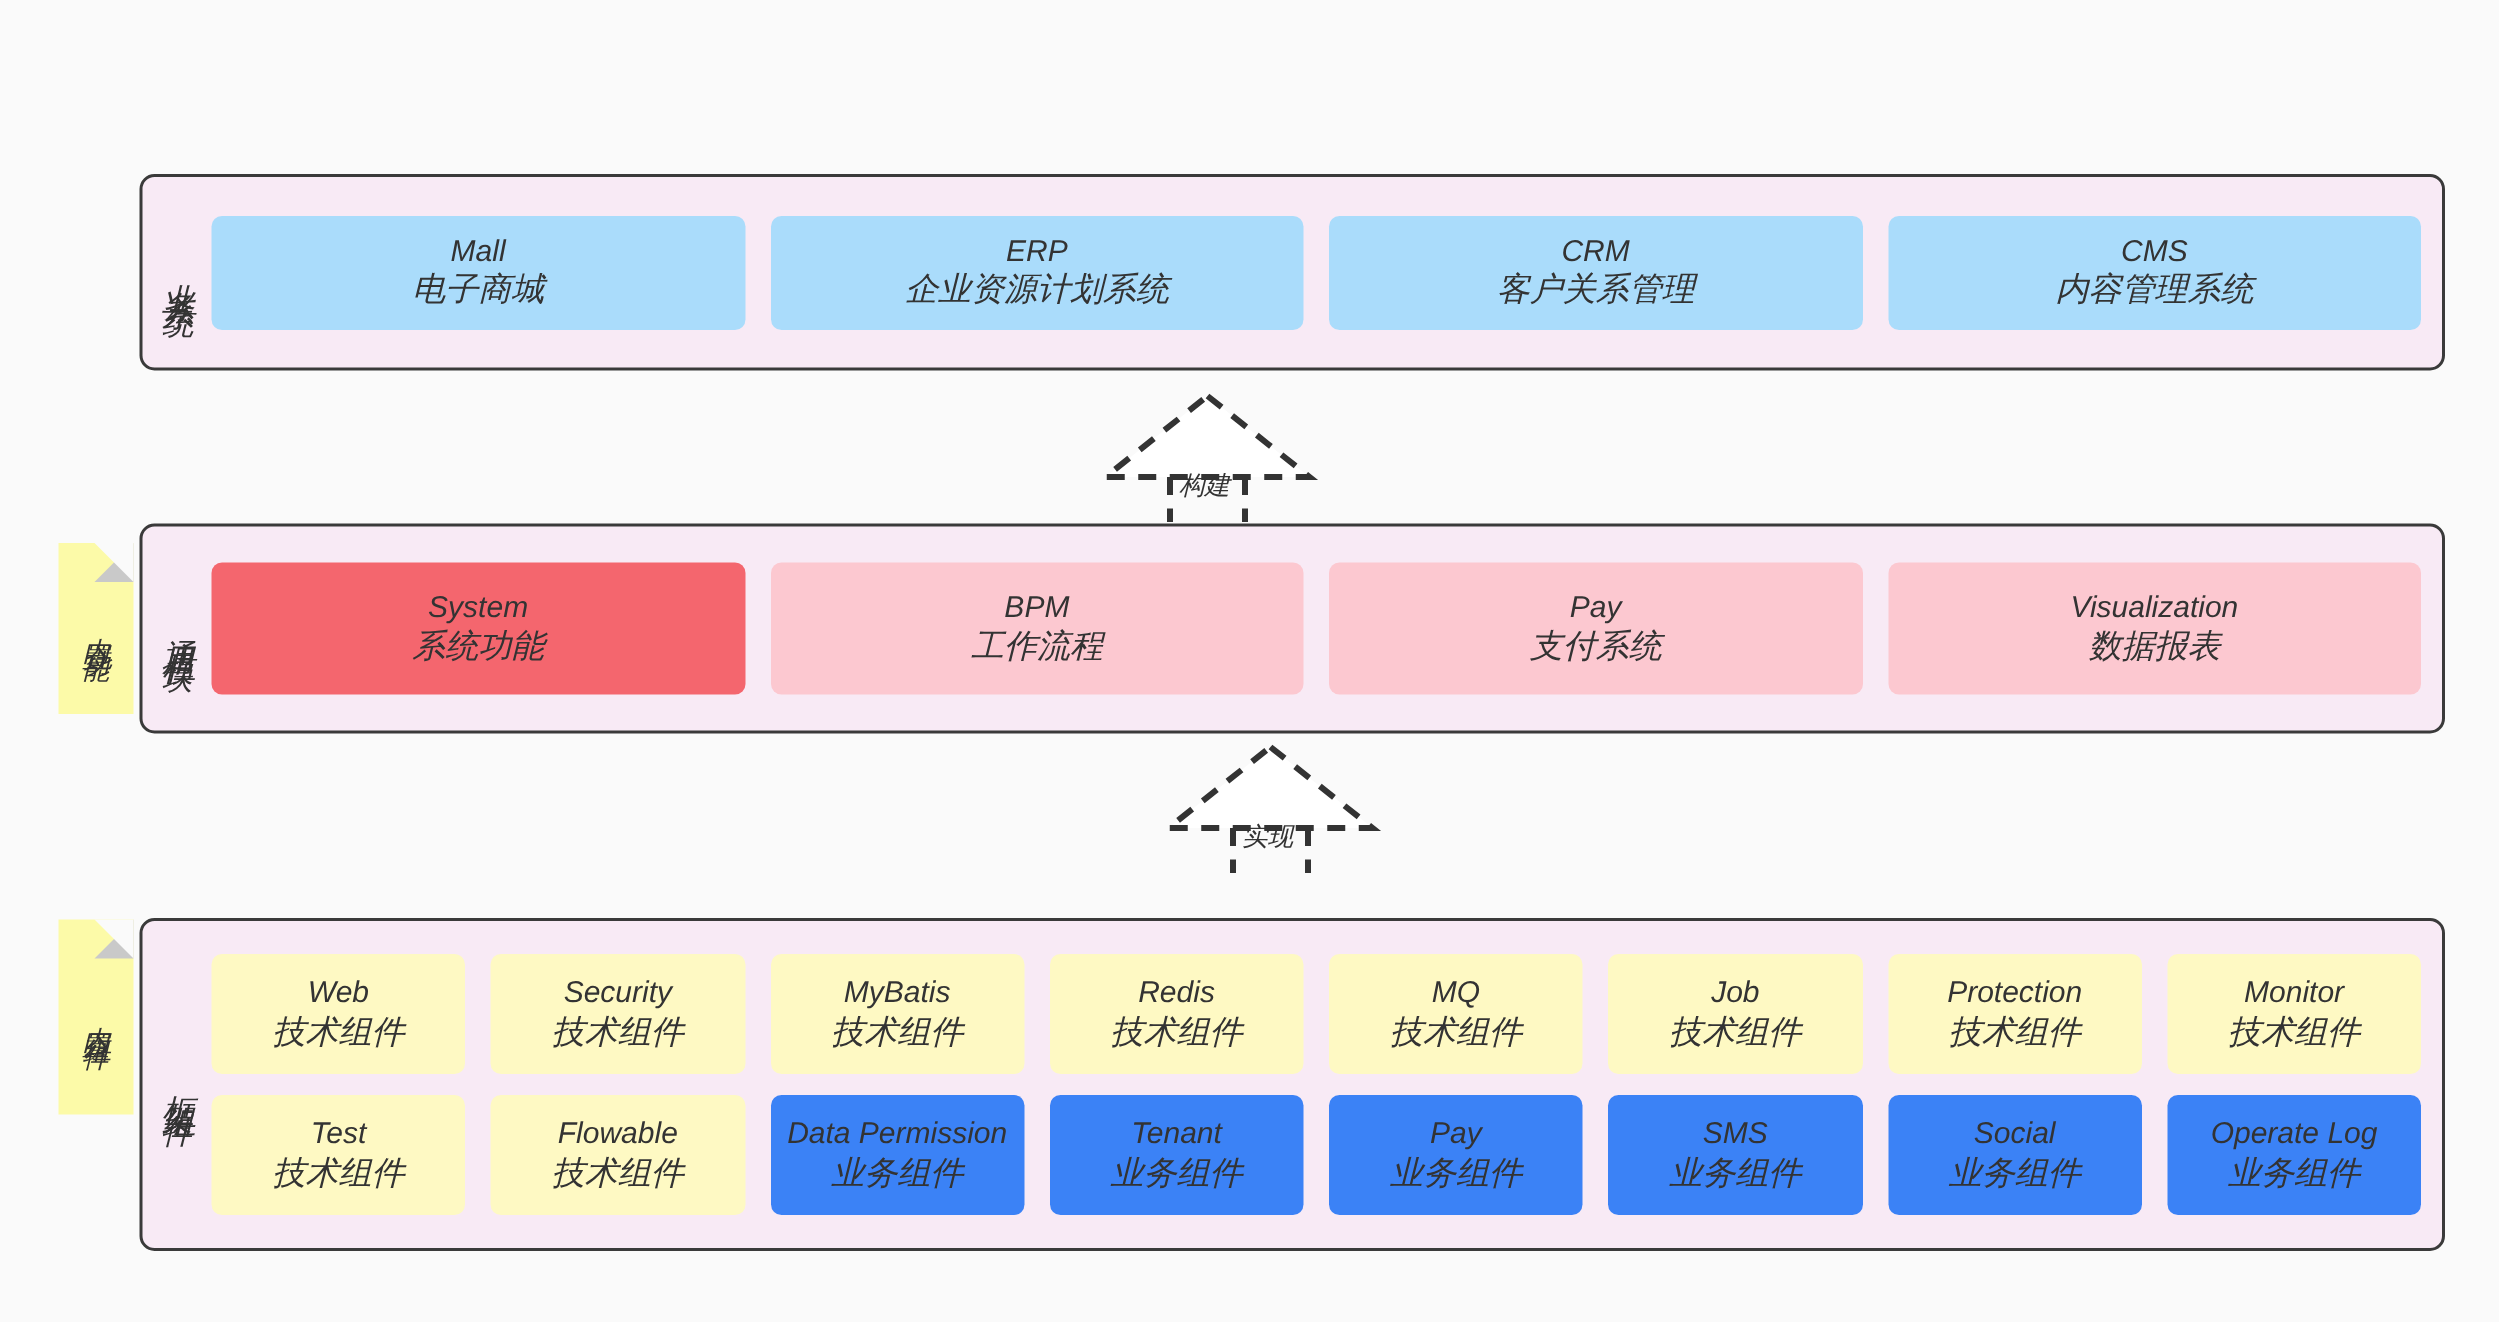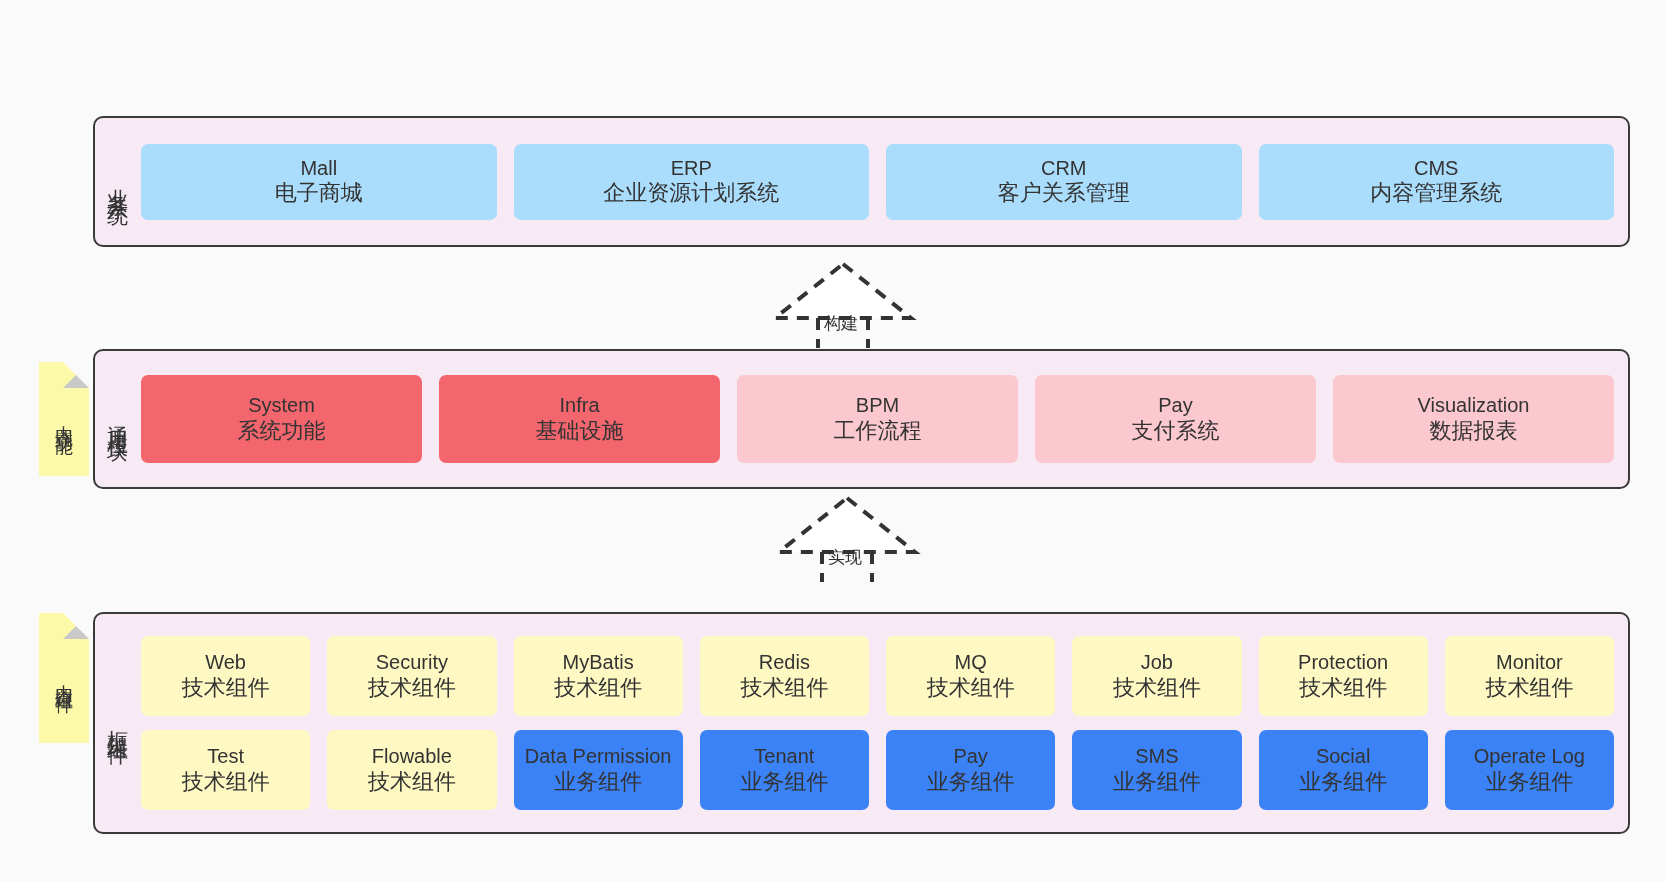--- a/index.html
+++ b/index.html
@@ -15,20 +15,21 @@
     color: #333333;
     overflow: hidden;
     position: relative;
   }
 
   #canvas {
     position: absolute;
     left: 0; top: 0;
     width: 1666px;
     height: 881px;
+    font-style: italic;
   }
 
   
   .layer {
     position: absolute;
     box-sizing: border-box;
     background: #f8eaf5;
     border: 2px solid #3a3a3a;
     border-radius: 10px;
     display: flex;
@@ -173,21 +174,21 @@
           <span class="t2">客户关系管理</span>
         </div>
         <div class="box h-business c-blue">
           <span class="t1">CMS</span>
           <span class="t2">内容管理系统</span>
         </div>
       </div>
     </div>
   </div>
 
-  <div class="connector" style="left:768px; top:258px; width:150px; height:90px;text-align:right;">
+  <div class="connector" style="left:730px; top:258px; width:150px; height:90px;text-align:right;">
     <svg width="150" height="90" viewBox="0 0 150 90">
 
       <polygon points="75,6 143,60 7,60" fill="#ffffff" stroke="#333333" stroke-width="4" stroke-dasharray="12,9" stroke-linejoin="miter"></polygon>
 
       <line x1="50" y1="60" x2="50" y2="90" stroke="#333333" stroke-width="4" stroke-dasharray="12,9"></line>
       <line x1="100" y1="60" x2="100" y2="90" stroke="#333333" stroke-width="4" stroke-dasharray="12,9"></line>
     </svg>
     <span class="connector-label" style="left:56px; top:54px;">构建</span>
   </div>
 
@@ -198,24 +199,20 @@
   </div>
 
   <div class="layer" id="layer-module" style="left:93px; top:349px; width:1537px; height:140px;">
     <div class="layer-title">通用模块</div>
     <div class="layer-body">
       <div class="row">
         <div class="box h-module c-red">
           <span class="t1">System</span>
           <span class="t2">系统功能</span>
         </div>
-        <div class="box h-module c-red">
-          <span class="t1">Infra</span>
-          <span class="t2">基础设施</span>
-        </div>
         <div class="box h-module c-pink">
           <span class="t1">BPM</span>
           <span class="t2">工作流程</span>
         </div>
         <div class="box h-module c-pink">
           <span class="t1">Pay</span>
           <span class="t2">支付系统</span>
         </div>
         <div class="box h-module c-pink">
           <span class="t1">Visualization</span>

